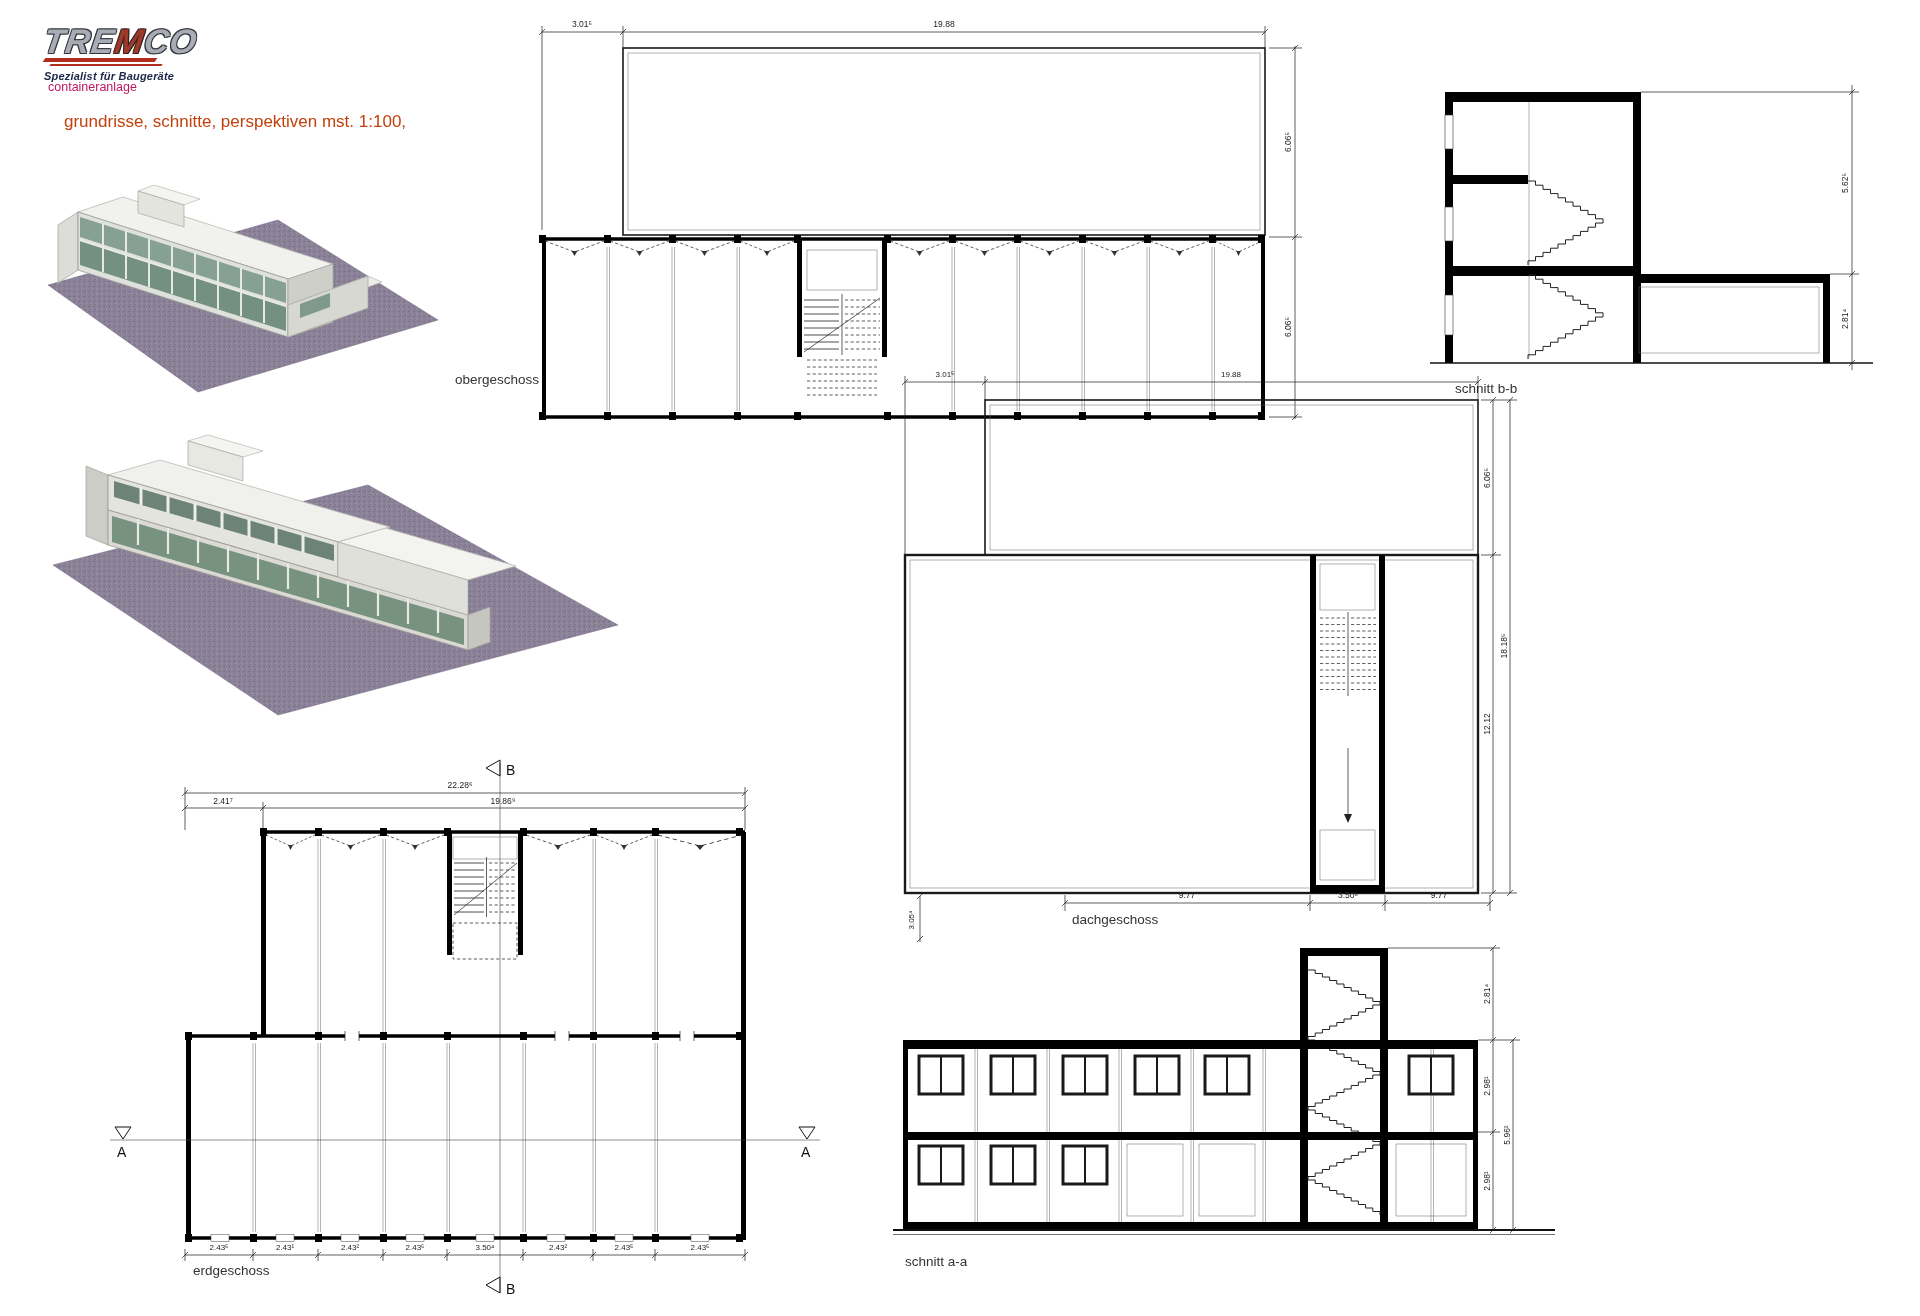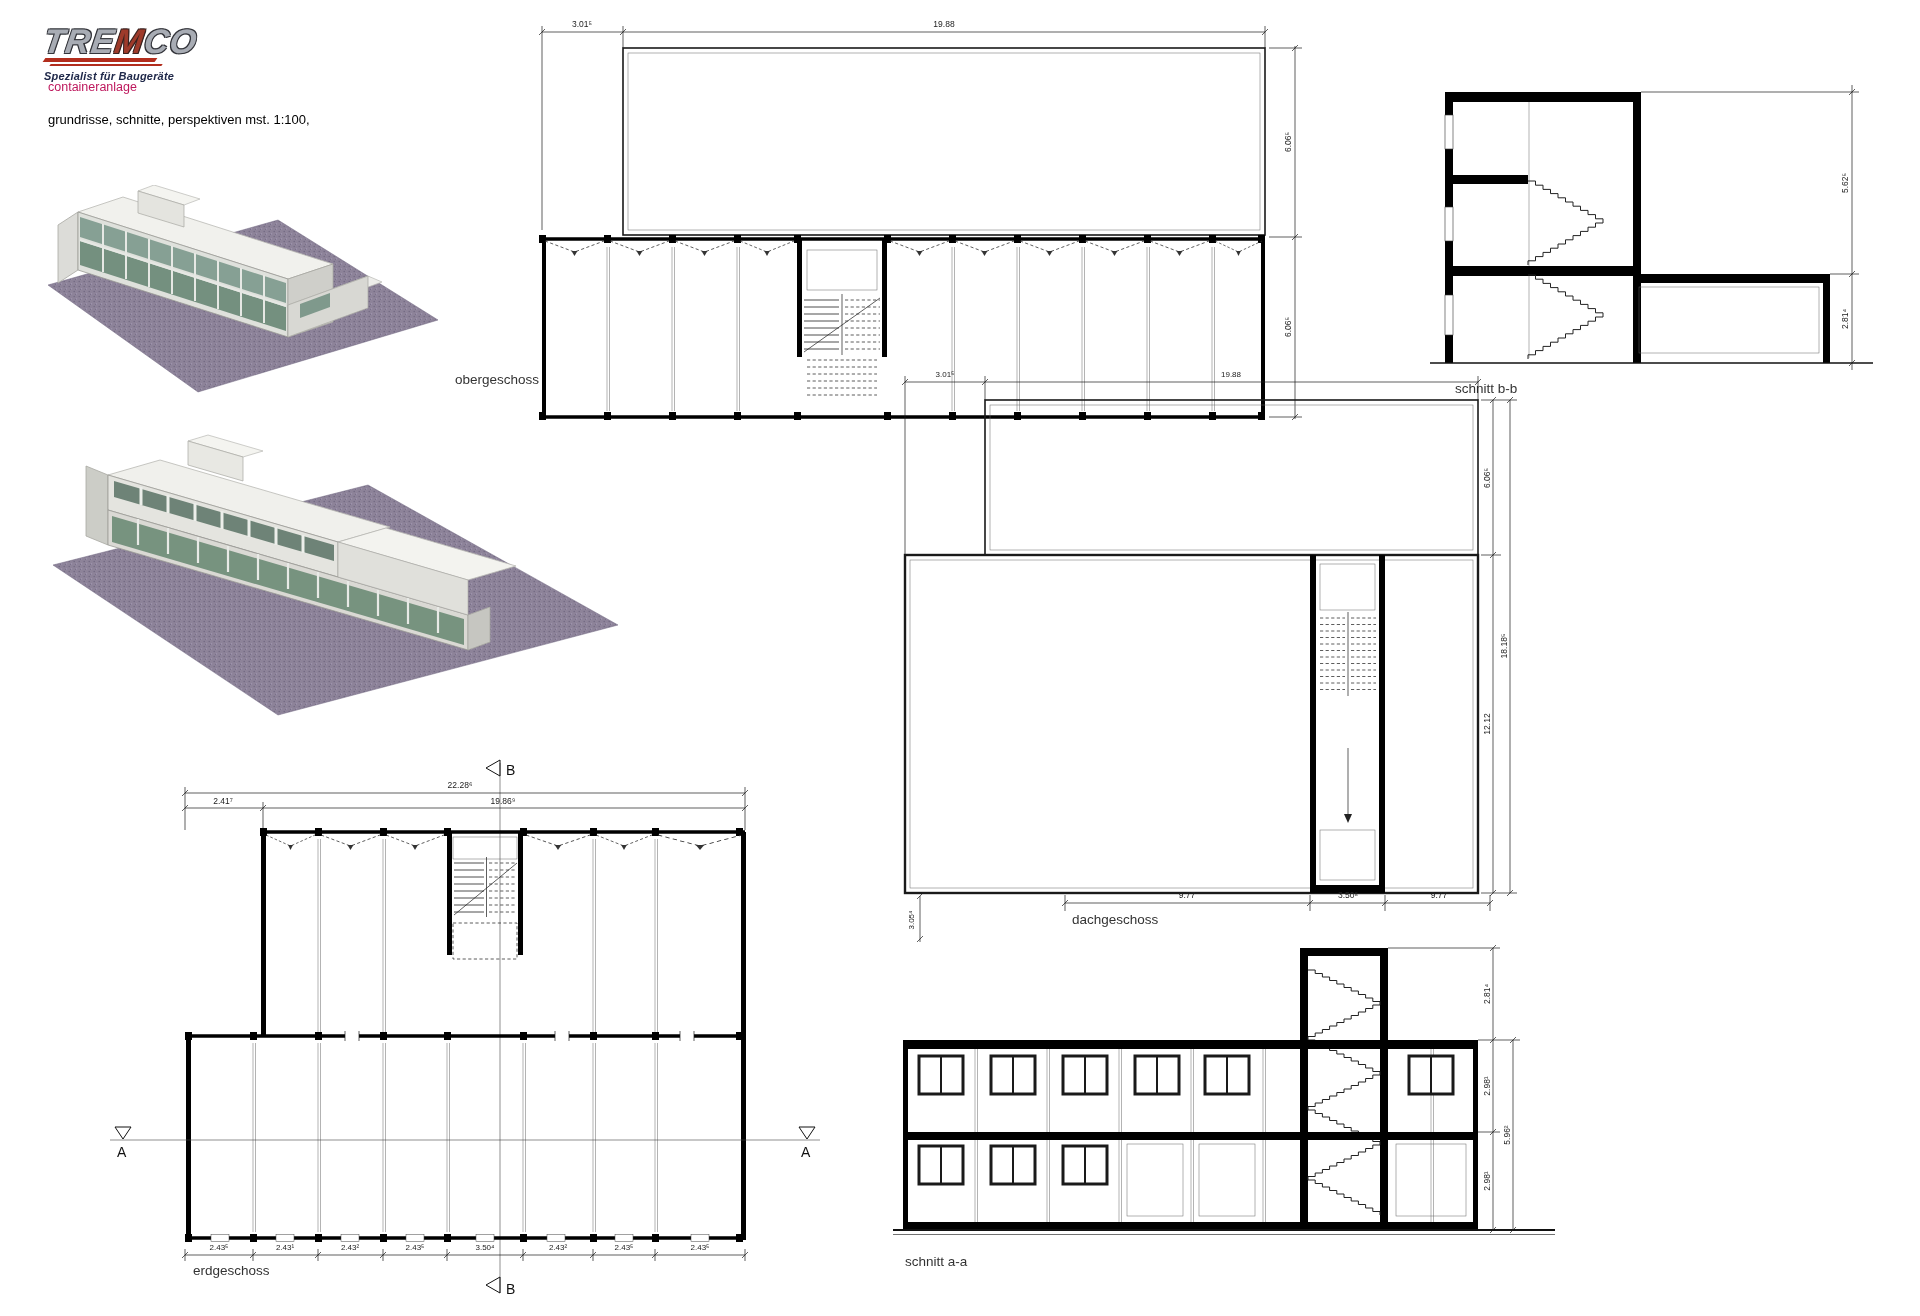--- a/index.html
+++ b/index.html
@@ -9,21 +9,21 @@
   
   #logo{left:44px;top:26px;width:260px;}
   .logo-line{font-style:italic;font-weight:900;font-size:34px;letter-spacing:1px;line-height:30px;
              transform:skewX(-8deg);}
   .logo-sil{color:#a8acb4;text-shadow:-1px -1px 0 #33343a,1px -1px 0 #33343a,-1px 1px 0 #33343a,1px 1px 0 #33343a;}
   .logo-red{color:#9e3a2a;text-shadow:-1px -1px 0 #3a2320,1px -1px 0 #3a2320,-1px 1px 0 #3a2320,1px 1px 0 #3a2320;}
   .logo-bar{height:4px;background:#b22d1d;transform:skewX(-35deg);margin-top:2px;width:112px;}
   .logo-bar2{height:2px;background:#b22d1d;transform:skewX(-35deg);margin-top:2px;margin-left:6px;width:112px;}
   .tagline{font-style:italic;font-weight:bold;font-size:11px;color:#20294a;margin-top:4px;letter-spacing:.2px;}
   .doc-title{left:48px;top:80px;font-size:12.5px;color:#be185d;}
-  .doc-sub{left:48px;top:112px;font-size:13px;color:#000000;}
+  .doc-sub{left:64px;top:112px;font-size:17px;color:#c2410c;}
   
   .ln{stroke:#1a1a1a;stroke-width:.7;fill:none;}
   .ln2{stroke:#1a1a1a;stroke-width:1.6;fill:none;}
   .ln3{stroke:#1a1a1a;stroke-width:2.4;fill:none;}
   .wl{stroke:#000;stroke-width:3.5;fill:none;}
   .thin{stroke:#666;stroke-width:.5;fill:none;}
   .blk{fill:#000;stroke:none;}
   .dash{stroke:#333;stroke-width:.8;stroke-dasharray:3.2 2.4;fill:none;}
   .step{stroke:#222;stroke-width:1;fill:none;}
   .dimt{font-family:"Liberation Sans","DejaVu Sans",sans-serif;font-size:8.5px;fill:#222;}

